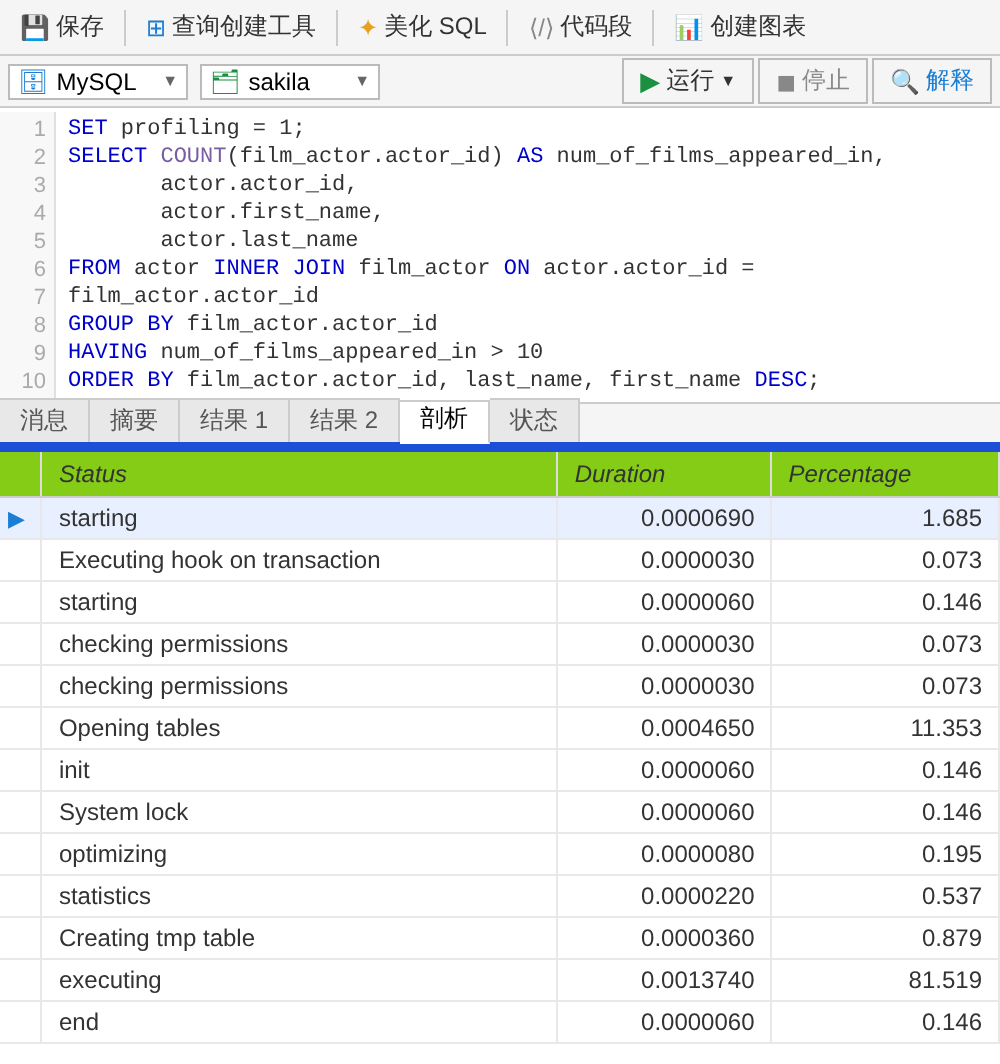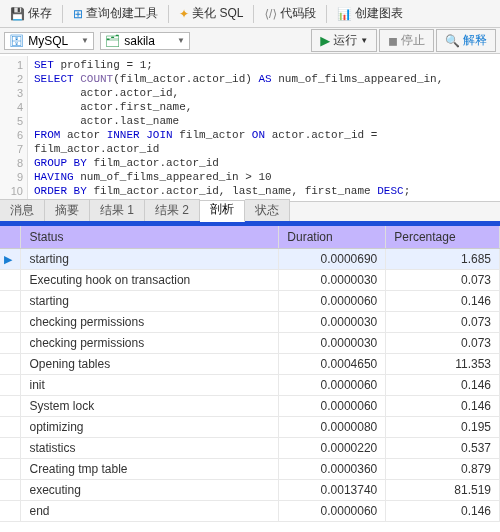--- a/index.html
+++ b/index.html
@@ -155,21 +155,22 @@
       flex: 1;
       overflow-y: auto;
       height: 306px;
     }
     table {
       width: 100%;
       border-collapse: collapse;
       font-size: 12px;
     }
     thead tr {
-      background: #c4b5fd;
+      background: #84cc16;
+      font-style: italic;
     }
     thead th {
       text-align: left;
       padding: 4px 8px;
       border-bottom: 1px solid #ccc;
       border-right: 1px solid #ddd;
       font-weight: normal;
       color: #333;
       white-space: nowrap;
     }

